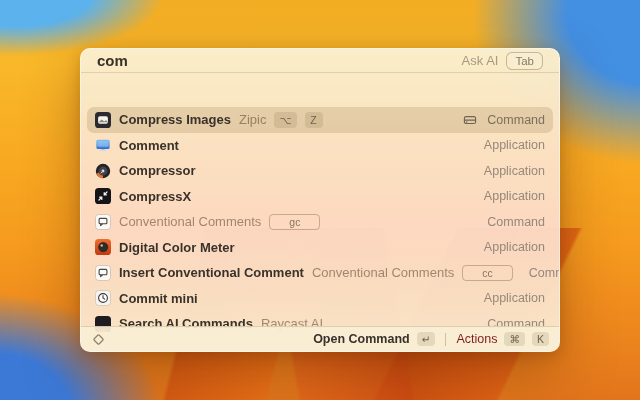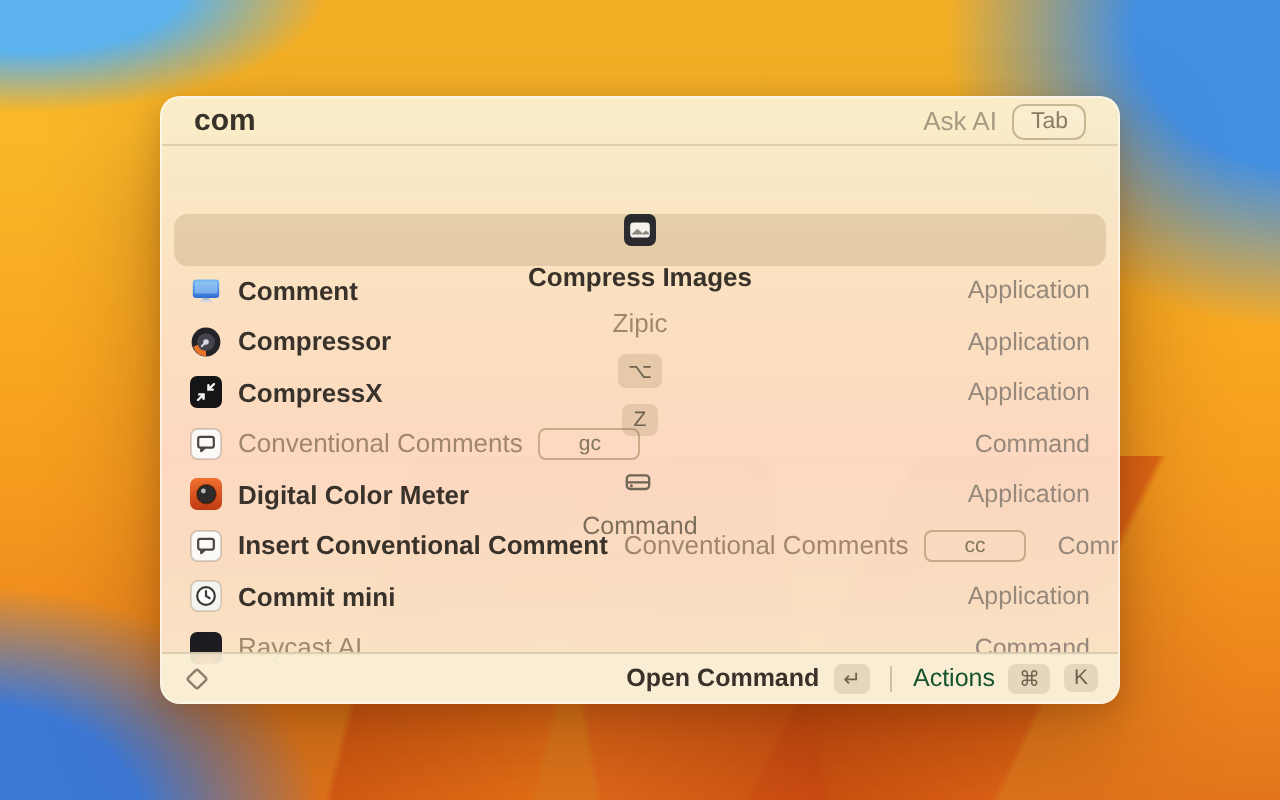--- a/index.html
+++ b/index.html
@@ -40,40 +40,40 @@
   .query { font-size: 15px; font-weight: 600; color: #39322b; }
   .ask-ai { margin-left: auto; font-size: 13px; color: #a79a83; }
   .tab-badge { border: 1px solid rgba(140,115,75,0.45); border-radius: 6px; padding: 2px 8px;
     font-size: 11.5px; color: #897c64; background: rgba(255,255,255,0.12); }
 
   .results-label { height: 18px; padding: 7px 16px 0; font-size: 11px; color: #a5947e; }
 
   .rows { position: absolute; top: 58px; left: 0; right: 0; bottom: 0; overflow: hidden; }
   .row { height: 25.5px; margin: 0 6px; padding: 0 8px; border-radius: 7px;
     display: flex; align-items: center; gap: 8px; cursor: default; }
-  .row.selected { background: rgba(118,89,38,0.17); flex-direction: column; }
+  .row.selected { background: rgba(118,89,38,0.17); }
   .ric { width: 16px; height: 16px; flex: 0 0 16px; display: inline-flex; }
   .ric svg { width: 16px; height: 16px; }
   .title { font-size: 13px; font-weight: 600; color: #39322b; white-space: nowrap; }
   .subtitle { font-size: 13px; color: rgba(104,83,58,0.62); white-space: nowrap; }
   .kbd { background: rgba(125,100,55,0.16); border-radius: 4px; padding: 2px 5px; min-width: 18px;
     font-size: 10.5px; color: #6e6350; text-align: center; }
   .alias { border: 1px solid rgba(125,100,55,0.4); border-radius: 4px; padding: 1px 19px;
     font-size: 10.5px; color: #84765f; }
   .spacer { flex: 1; }
   .type { font-size: 12.5px; color: #96887b; white-space: nowrap; }
   .selected .type { color: #7d6f5b; }
   .acc-icon { display: inline-flex; margin-right: 2px; }
 
   
   .footer { position: absolute; left: 0; right: 0; bottom: 0; height: 25px;
     display: flex; align-items: center; gap: 7px; padding: 0 10px;
     background: rgba(249,239,213,0.93); border-top: 1px solid rgba(140,110,70,0.25); }
   .footer .open-command { font-size: 12.5px; font-weight: 700; color: #39322b; }
-  .footer .actions-label { font-size: 12.5px; font-weight: 500; color: #14532d; }
+  .footer .actions-label { font-size: 12.5px; font-weight: 500; color: #7f1d1d; }
   .fkbd { background: rgba(125,100,55,0.16); border-radius: 4px; padding: 1px 5px;
     font-size: 10.5px; color: #6e6350; text-align: center; min-width: 17px; }
   .footer-divider { width: 1px; height: 13px; background: rgba(130,105,65,0.35); margin: 0 3px; }
 </style>
 </head>
 <body>
 
 <div class="wallpaper"></div>
 
 <div class="window">
@@ -227,20 +227,21 @@
               <radialGradient id="glow" cx="0.5" cy="0.85" r="0.6">
                 <stop offset="0" stop-color="#ef4a20"></stop>
                 <stop offset="0.55" stop-color="#a02616"></stop>
                 <stop offset="1" stop-color="#a02616" stop-opacity="0"></stop>
               </radialGradient>
             </defs>
             <rect width="16" height="16" rx="3.6" fill="#1d1c20"></rect>
             <ellipse cx="8" cy="12.6" rx="6.4" ry="4.6" fill="url(#glow)"></ellipse>
           </svg>
       </span>
+      <span class="title">Search AI Commands</span>
       <span class="subtitle">Raycast AI</span>
       <span class="spacer"></span>
       <span class="type">Command</span>
     </div>
 
   </div>
 
   <div class="footer">
     <span class="acc-icon">
       <svg width="15" height="15" viewBox="0 0 16 16">

